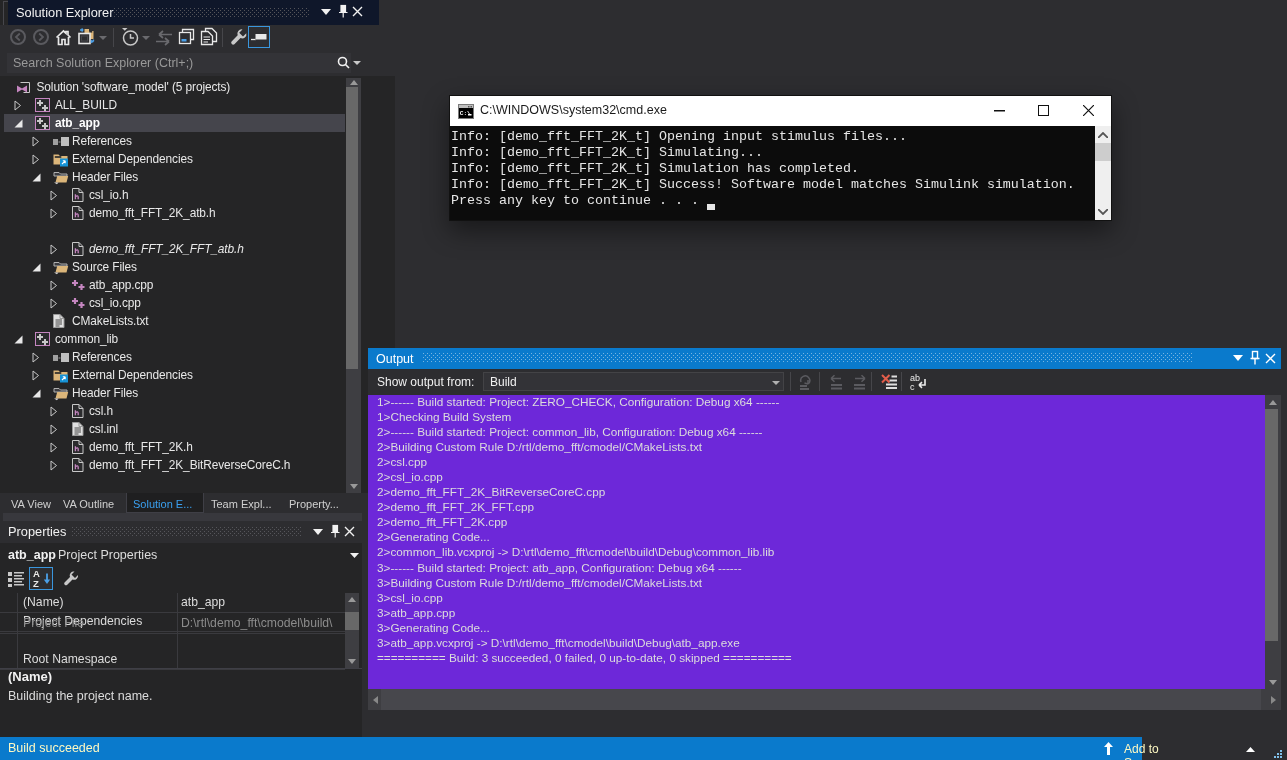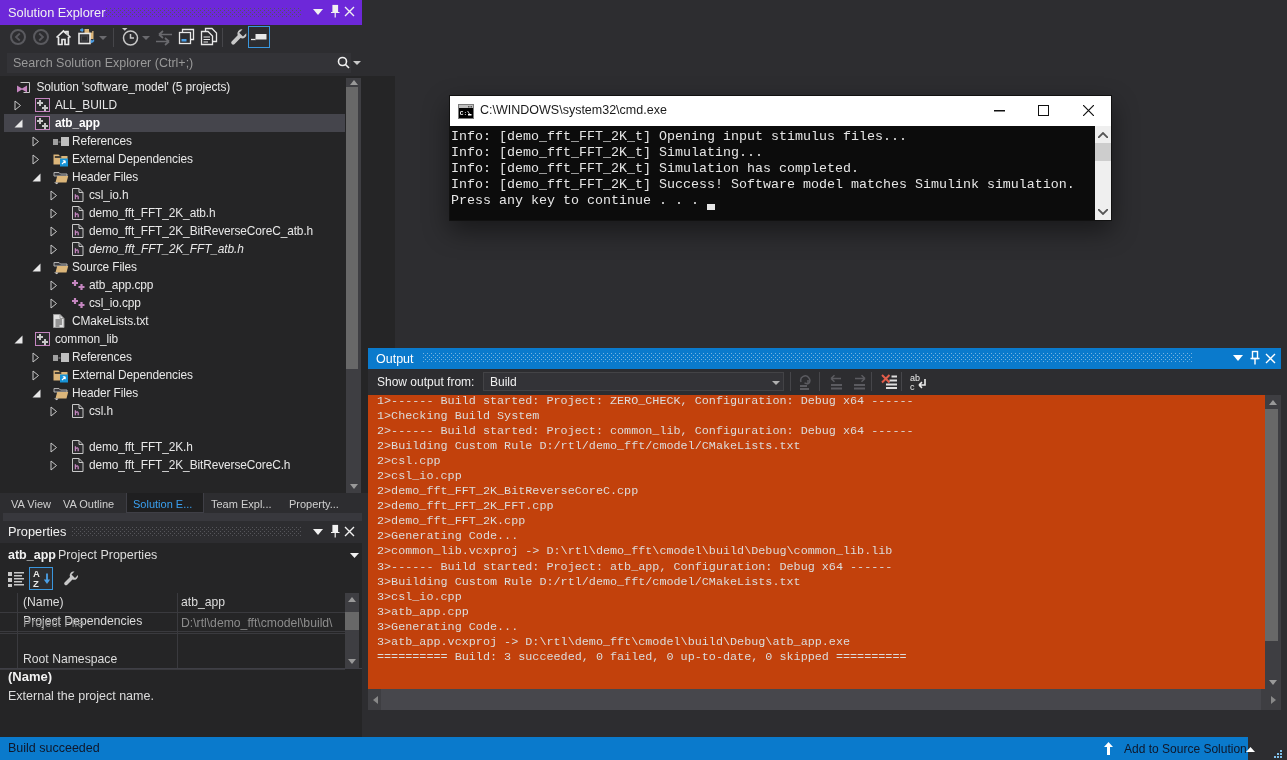--- a/index.html
+++ b/index.html
@@ -2,21 +2,21 @@
 <html><head>
 <meta charset="utf-8">
 <style>
 html,body{margin:0;padding:0;background:#2d2d30;}
 #root{position:relative;width:1287px;height:760px;background:#2d2d30;overflow:hidden;
   font-family:"Liberation Sans",sans-serif;color:#dcdcdc;}
 .abs{position:absolute;}
 svg{display:block;}
 
 #sepanel{left:0;top:0;width:362px;height:493px;background:#252526;}
-#setitle{left:0;top:0;width:362px;height:25px;background:#6d28d9;}
+#setitle{left:8px;top:0;width:362px;height:25px;background:#0f172a;padding-left:9px;}
 #setitle .t{position:absolute;left:8px;top:5px;font-size:12.8px;color:#f1f1f1;}
 #setoolbar{left:0;top:0;width:362px;height:51px;background:transparent;}
 #sesearchrow{left:0;top:51px;width:362px;height:25px;background:#2d2d30;}
 #sesearch{position:absolute;left:7px;top:2px;width:344px;height:20px;background:#333337;}
 #sesearch .ph{position:absolute;left:6px;top:3px;font-size:12.5px;color:#999;}
 #tree{left:0;top:76px;width:362px;height:417px;background:#252526;font-size:11.9px;letter-spacing:-0.1px;color:#e8e8e8;padding-left:33px;}
 .row{position:absolute;left:0;width:345px;height:18px;line-height:18px;white-space:nowrap;}
 .row .txt{position:absolute;top:0;}
 .row .ic{position:absolute;top:2px;}
 .row .ex{position:absolute;top:4px;}
@@ -34,28 +34,28 @@
 #propshead{position:absolute;left:0;top:22px;width:362px;height:24px;}
 #propstools{position:absolute;left:0;top:46px;width:362px;height:24px;}
 #propsgrid{position:absolute;left:0;top:72px;width:362px;height:96px;font-size:12.2px;}
 .prow{position:absolute;left:0;width:345px;height:19px;line-height:19px;border-bottom:1px solid #3a3a3e;}
 .prow .lab{position:absolute;left:23px;top:0;}
 .prow .val{position:absolute;left:181px;top:0;}
 .pvline{position:absolute;left:177px;top:0;width:1px;height:75px;background:#3a3a3e;}
 .pgline{position:absolute;left:17px;top:0;width:1px;height:75px;background:#3a3a3e;}
 #propsdesc{position:absolute;left:0;top:147px;width:362px;height:69px;border-top:1px solid #3f3f46;}
 
-#status{left:0;top:737px;width:1248px;height:23px;background:#0a7acc;color:#0f172a;font-size:12.5px;}
+#status{left:0;top:737px;width:1142px;height:23px;background:#0a7acc;color:#fef9c3;font-size:12.5px;}
 
 #output{left:368px;top:348px;width:913px;height:362px;}
 #outtitle{position:absolute;left:0;top:0;width:913px;height:21px;background:#0a7acc;}
 #outtitle .t{position:absolute;left:8px;top:4px;font-size:12.5px;color:#fff;}
 #outtoolbar{position:absolute;left:0;top:21px;width:913px;height:26px;background:#2d2d30;font-size:12px;}
-#outconsole{position:absolute;left:0;top:47px;width:913px;height:294px;background:#c2410c;
-  font-family:Liberation Mono, monospace;font-size:11.78px;line-height:15.05px;color:#dcdcdc;white-space:pre;}
+#outconsole{position:absolute;left:0;top:47px;width:913px;height:294px;background:#6d28d9;
+  font-family:Liberation Sans, sans-serif;font-size:11.78px;line-height:15.05px;color:#dcdcdc;white-space:pre;}
 #outconsole .lines{position:absolute;left:9px;top:-1px;}
 #outhscroll{position:absolute;left:0;top:341px;width:913px;height:21px;background:#3e3e42;}
 #tabs2{left:368px;top:710px;width:919px;height:27px;background:#2d2d30;font-size:16px;color:#d0d0d0;margin-top:28px;}
 #tabs2 span{position:absolute;top:5px;}
 
 #cmd{left:449px;top:95px;width:663px;height:126px;background:#a16207;border:1px solid #111;
   box-shadow:0 10px 24px rgba(0,0,0,0.45);box-sizing:border-box;}
 #cmdtitle{position:absolute;left:0;top:0;width:661px;height:30px;background:#fff;color:#1a1a1a;font-size:12.5px;}
 #cmdbody{position:absolute;left:0;top:30px;width:645px;height:94px;background:#0c0c0c;
   font-family:"Liberation Mono",monospace;font-size:13.34px;line-height:16px;color:#e6e6e6;white-space:pre;}
@@ -245,31 +245,20 @@
         <svg class="ex" style="left:50px;" width="8" height="11">
           <path d="M1 1 L6.5 5.5 L1 10 Z" fill="none" stroke="#c8c8c8"></path>
         </svg>
         <svg class="ic" width="12" height="14" style="left:72px;top:2px;">
           <path d="M0.5 0.5 H7 L11 4.5 V13.5 H0.5 Z" fill="#2b2b2d" stroke="#c8c8c8"></path>
           <path d="M7 0.5 V4.5 H11" stroke="#c8c8c8" fill="none"></path>
           <path d="M3.4 6.2 V11.2 M3.4 8.6 Q6.2 6.8 6.2 9.3 V11.2" stroke="#c586c0" stroke-width="1.3" fill="none"></path>
         </svg>
         <span class="txt" style="left:89px;">demo_fft_FFT_2K_atb.h</span>
       </div>
-    <div class="row" style="top:146px;">
-        <svg class="ex" style="left:50px;" width="8" height="11">
-          <path d="M1 1 L6.5 5.5 L1 10 Z" fill="none" stroke="#c8c8c8"></path>
-        </svg>
-        <svg class="ic" width="12" height="14" style="left:72px;top:2px;">
-          <path d="M0.5 0.5 H7 L11 4.5 V13.5 H0.5 Z" fill="#2b2b2d" stroke="#c8c8c8"></path>
-          <path d="M7 0.5 V4.5 H11" stroke="#c8c8c8" fill="none"></path>
-          <path d="M3.4 6.2 V11.2 M3.4 8.6 Q6.2 6.8 6.2 9.3 V11.2" stroke="#c586c0" stroke-width="1.3" fill="none"></path>
-        </svg>
-        <span class="txt" style="left:89px;">demo_fft_FFT_2K_BitReverseCoreC_atb.h</span>
-      </div>
     <div class="row" style="top:164px;font-style:italic;">
         <svg class="ex" style="left:50px;" width="8" height="11">
           <path d="M1 1 L6.5 5.5 L1 10 Z" fill="none" stroke="#c8c8c8"></path>
         </svg>
         <svg class="ic" width="12" height="14" style="left:72px;top:2px;">
           <path d="M0.5 0.5 H7 L11 4.5 V13.5 H0.5 Z" fill="#2b2b2d" stroke="#c8c8c8"></path>
           <path d="M7 0.5 V4.5 H11" stroke="#c8c8c8" fill="none"></path>
           <path d="M3.4 6.2 V11.2 M3.4 8.6 Q6.2 6.8 6.2 9.3 V11.2" stroke="#c586c0" stroke-width="1.3" fill="none"></path>
         </svg>
         <span class="txt" style="left:89px;">demo_fft_FFT_2K_FFT_atb.h</span>
@@ -361,20 +350,31 @@
     <div class="row" style="top:326px;">
         <svg class="ex" style="left:50px;" width="8" height="11">
           <path d="M1 1 L6.5 5.5 L1 10 Z" fill="none" stroke="#c8c8c8"></path>
         </svg>
         <svg class="ic" width="12" height="14" style="left:72px;top:2px;">
           <path d="M0.5 0.5 H7 L11 4.5 V13.5 H0.5 Z" fill="#2b2b2d" stroke="#c8c8c8"></path>
           <path d="M7 0.5 V4.5 H11" stroke="#c8c8c8" fill="none"></path>
           <path d="M3.4 6.2 V11.2 M3.4 8.6 Q6.2 6.8 6.2 9.3 V11.2" stroke="#c586c0" stroke-width="1.3" fill="none"></path>
         </svg>
         <span class="txt" style="left:89px;">csl.h</span>
+      </div>
+    <div class="row" style="top:344px;">
+        <svg class="ex" style="left:50px;" width="8" height="11">
+          <path d="M1 1 L6.5 5.5 L1 10 Z" fill="none" stroke="#c8c8c8"></path>
+        </svg>
+        <svg class="ic" width="12" height="14" style="left:72px;top:2px;">
+          <path d="M0.5 0.5 H7 L11 4.5 V13.5 H0.5 Z" fill="#e0e0e0" stroke="#9a9a9a"></path>
+          <path d="M7 0.5 V4.5 H11" stroke="#9a9a9a" fill="none"></path>
+          <path d="M2.5 6 H9 M2.5 8 H9 M2.5 10 H9 M2.5 12 H6.5" stroke="#4a4a4a" stroke-width="1"></path>
+        </svg>
+        <span class="txt" style="left:89px;">csl.inl</span>
       </div>
     <div class="row" style="top:362px;">
         <svg class="ex" style="left:50px;" width="8" height="11">
           <path d="M1 1 L6.5 5.5 L1 10 Z" fill="none" stroke="#c8c8c8"></path>
         </svg>
         <svg class="ic" width="12" height="14" style="left:72px;top:2px;">
           <path d="M0.5 0.5 H7 L11 4.5 V13.5 H0.5 Z" fill="#2b2b2d" stroke="#c8c8c8"></path>
           <path d="M7 0.5 V4.5 H11" stroke="#c8c8c8" fill="none"></path>
           <path d="M3.4 6.2 V11.2 M3.4 8.6 Q6.2 6.8 6.2 9.3 V11.2" stroke="#c586c0" stroke-width="1.3" fill="none"></path>
         </svg>
@@ -492,21 +492,21 @@
       <svg style="position:absolute;left:348px;top:4px;" width="8" height="5">
           <path d="M4 0 L8 5 L0 5 Z" fill="#999"></path>
         </svg>
       <div class="vsthumb" style="position:absolute;left:345px;top:19px;width:14px;height:18px;"></div>
       <svg style="position:absolute;left:348px;top:66px;" width="8" height="5">
           <path d="M0 0 L8 0 L4 5 Z" fill="#999"></path>
         </svg>
     </div>
     <div id="propsdesc">
       <div style="position:absolute;left:8px;top:0px;font-size:13px;font-weight:bold;color:#f1f1f1;">(Name)</div>
-      <div style="position:absolute;left:8px;top:20px;font-size:12.5px;">External the project name.</div>
+      <div style="position:absolute;left:8px;top:20px;font-size:12.5px;">Building the project name.</div>
     </div>
   </div>
 
   <div id="output" class="abs">
     <div id="outtitle">
       <span class="t">Output</span>
       <svg style="position:absolute;left:55px;top:5px;" width="770" height="10">
           <defs>
             <pattern id="dg3" width="4" height="4" patternUnits="userSpaceOnUse">
               <rect x="0" y="0" width="1" height="1" fill="#77b4e0"></rect>

